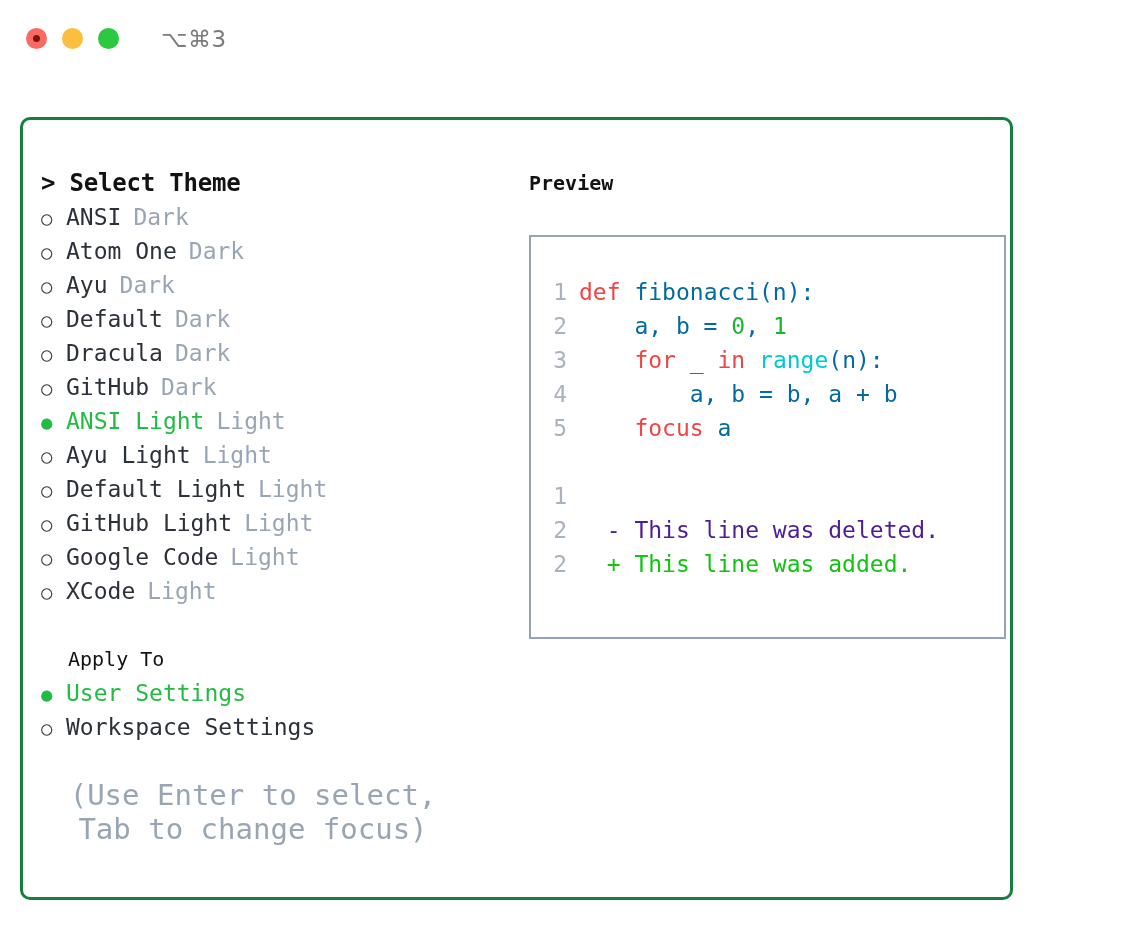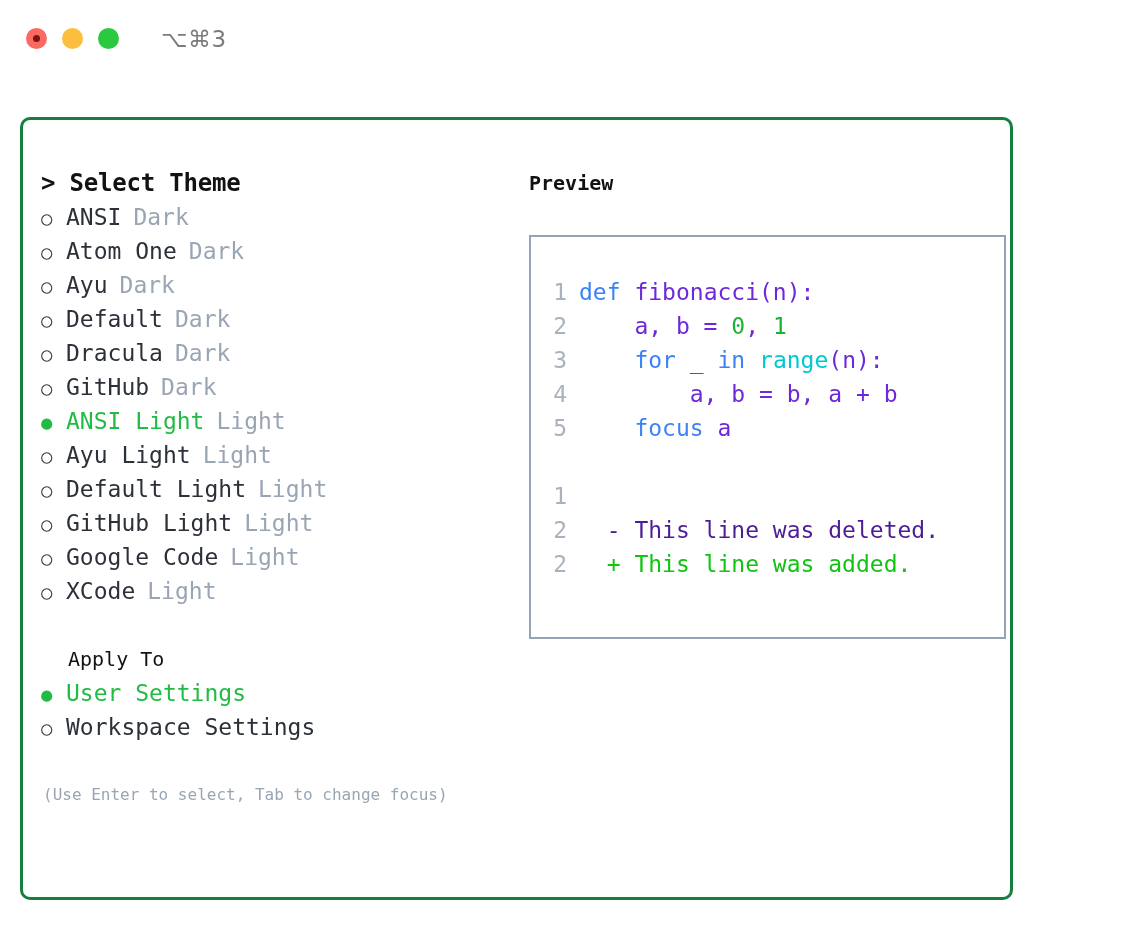--- a/index.html
+++ b/index.html
@@ -126,26 +126,27 @@
   .subhead {
     font-size: 20px;
     color: #121212;
     line-height: 34px;
     padding-left: 27px;
     white-space: pre;
     margin-top: 34px;
   }
   .hint {
     margin-top: 34px;
-    font-size: 16px;
+    font-size: 29px;
     color: #9aa5b4;
     line-height: 34px;
     width: 420px;
     white-space: pre-wrap;
     padding-left: 2px;
+    text-align: center;
   }
 
   
   .right-col {
     flex: 1;
     padding-left: 26px;
     box-sizing: border-box;
   }
   .preview-title {
     font-size: 20px;
@@ -171,22 +172,22 @@
     white-space: pre;
   }
   .ln {
     width: 28px;
     flex: none;
     color: #aab2bd;
     text-align: right;
     padding-right: 12px;
     box-sizing: border-box;
   }
-  .code-body { color: #6d28d9; text-align: center; }
-  .tok-kw  { color: #3b82f6; text-align: right; }
+  .code-body { color: #0369a1; text-align: center; }
+  .tok-kw  { color: #ef4444; text-align: right; }
   .tok-fn  { color: #00c8d4; }
   .tok-num { color: #18b530; }
   .blank-line { height: 34px; }
   .diff-ctx { color: #7f8894; }
   .diff-del { color: #4c1d95; }
   .diff-add { color: #12c312; }
 </style>
 </head>
 <body>
 

